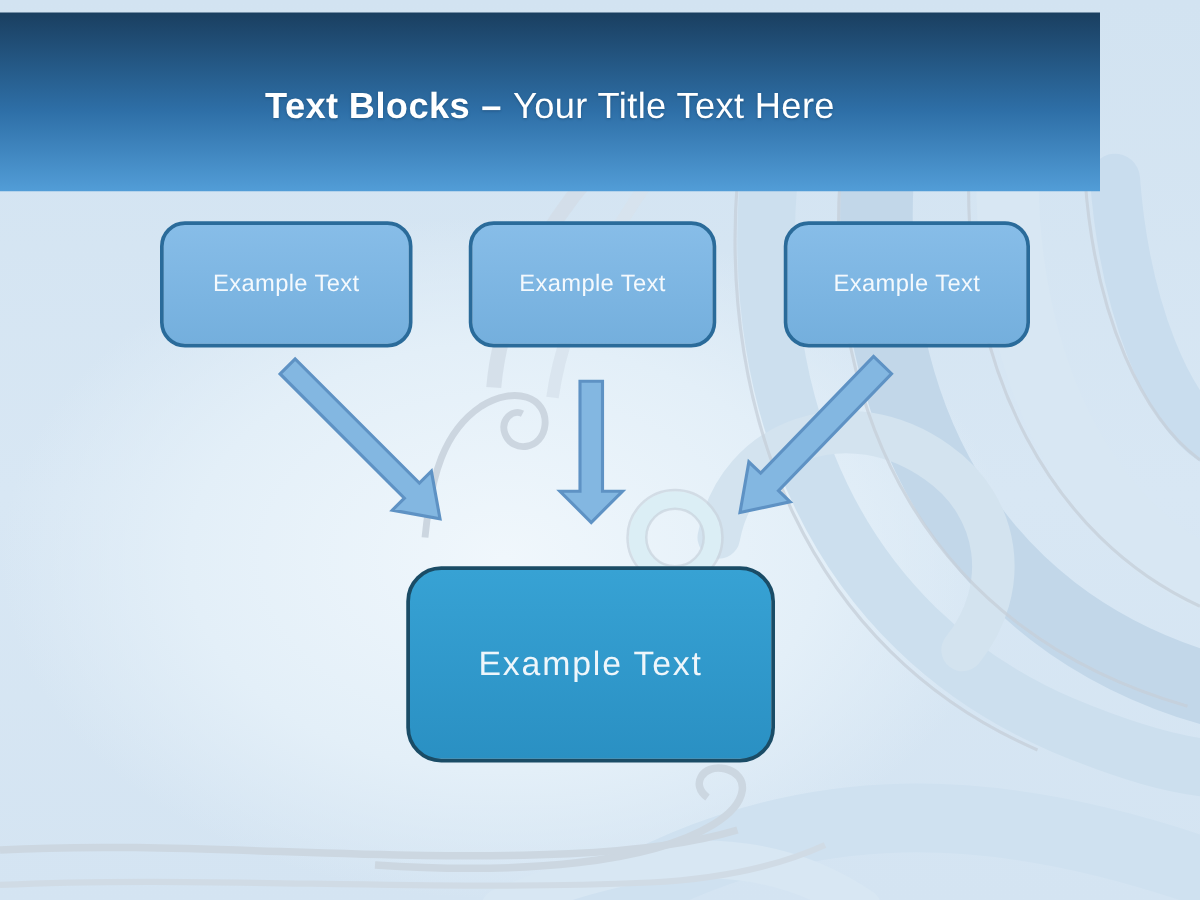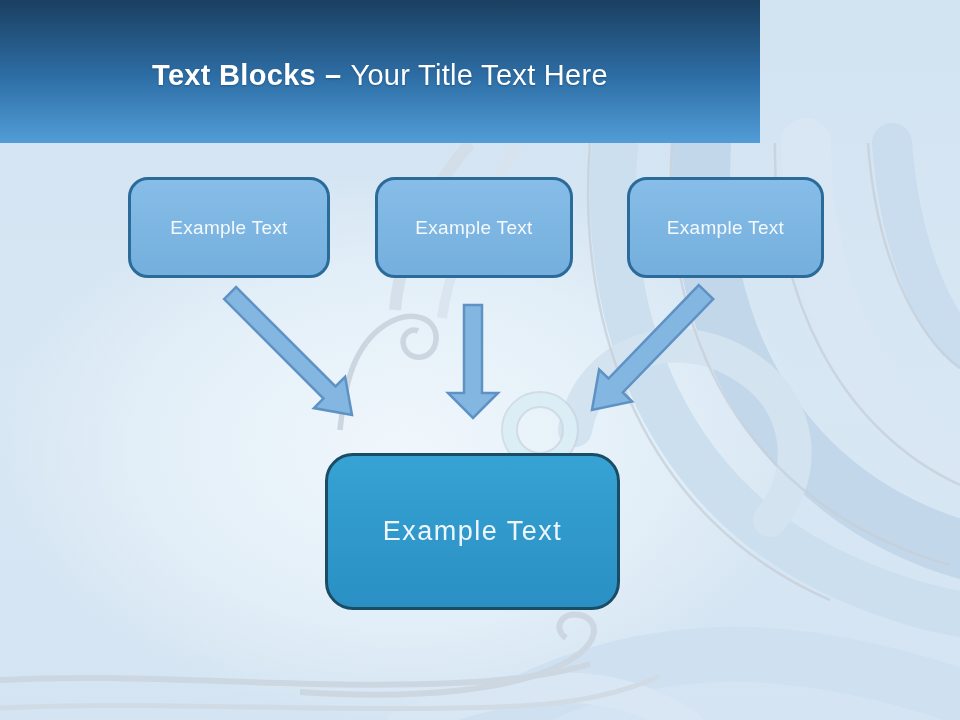--- a/index.html
+++ b/index.html
@@ -9,21 +9,21 @@
     overflow:hidden;
     font-family:"Liberation Sans", sans-serif;
     background:
       radial-gradient(ellipse 560px 380px at 42% 62%, #f0f7fc 0%, #e3eff8 45%, rgba(227,239,248,0) 72%),
       linear-gradient(180deg,#d2e3f1 0%, #d8e7f4 55%, #d4e4f2 100%);
   }
   
   .bg{position:absolute;inset:0;z-index:0;}
   
   .header{
-    position:absolute;left:0;top:0;width:760px;height:143px;z-index:2;
+    position:absolute;left:0;top:10px;width:880px;height:143px;z-index:2;
     background:linear-gradient(180deg,#1a3f60 0%, #2e6fa7 55%, #529dd7 100%);
     display:flex;align-items:center;justify-content:center;
   }
   .title{
     margin:0;padding-top:8px;
     color:#ffffff;font-size:29px;font-weight:400;letter-spacing:.3px;
     text-shadow:0 1px 2px rgba(10,40,70,.35);
     white-space:nowrap;
   }
   .title .t-bold{font-weight:700;}

